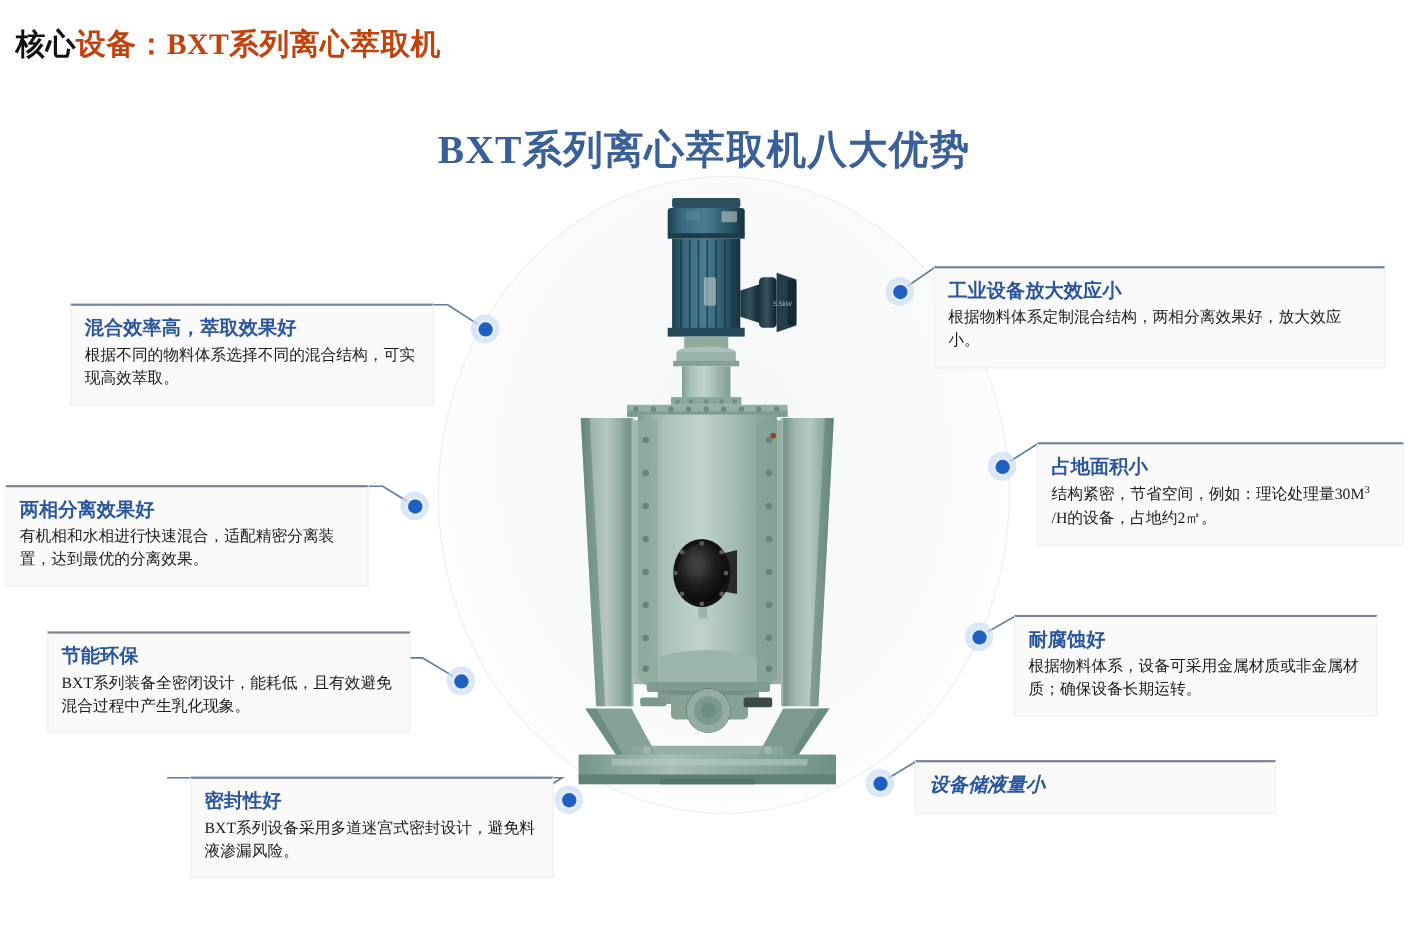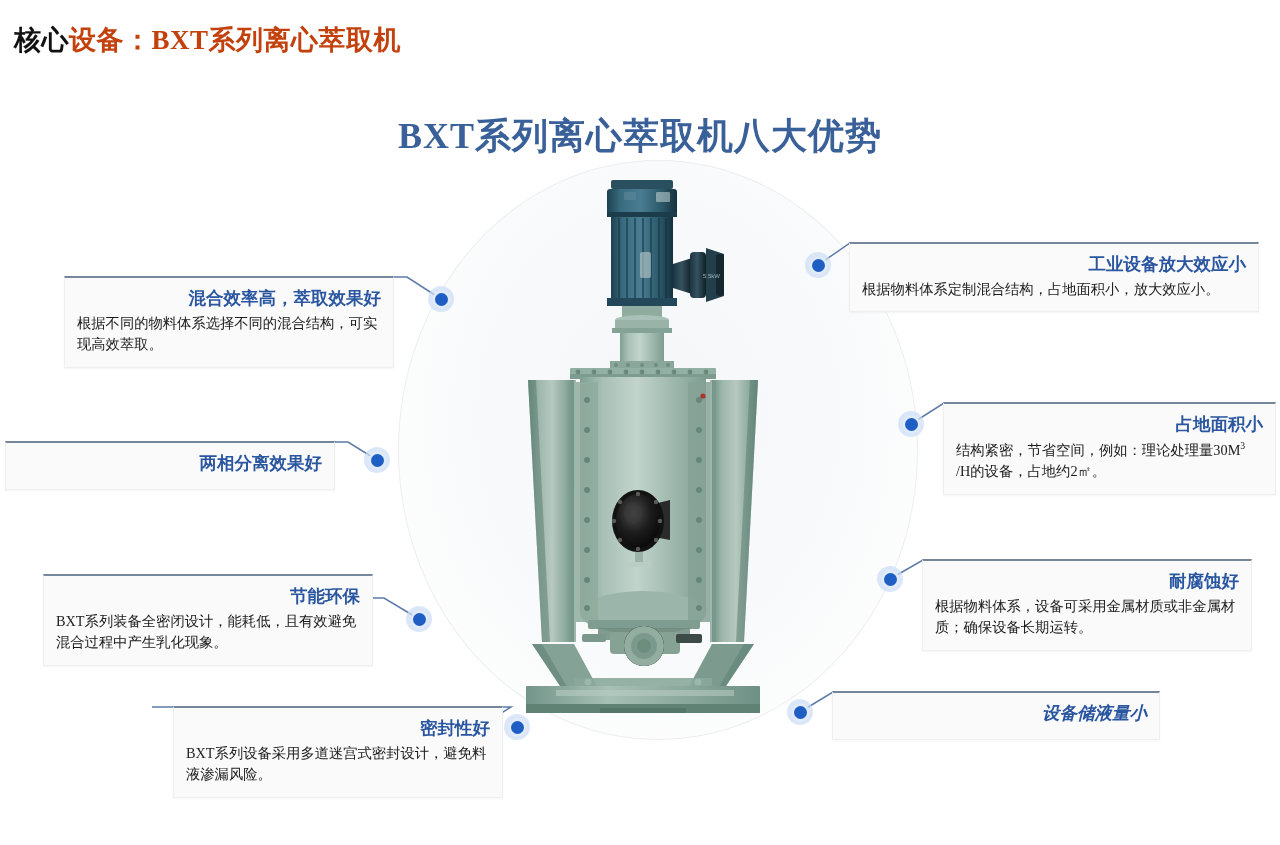--- a/index.html
+++ b/index.html
@@ -55,21 +55,21 @@
 
   
   .card{
     position:absolute; background:#fafafa;
     border:1px solid #efefef; border-top:2px solid #76869a;
     padding:9px 12px 11px 12px;
     box-shadow:0 1px 2px rgba(0,0,0,.045);
   }
   .card .c-title{
     color:#2a56a0; font-size:17.5px; font-weight:bold;
-    line-height:1.35; margin-bottom:2px; white-space:nowrap;text-align:right;
+    line-height:1.35; margin-bottom:2px; white-space:nowrap;
   }
   .card .c-body{
     color:#1b1b1b; font-size:14.3px; line-height:1.52;
     font-family:"Liberation Serif","DejaVu Serif",serif;
   }
   .card .c-body sup{ font-size:.68em; vertical-align:super; }
 
   
   #machine{ position:absolute; left:470px; top:168px; width:380px; height:560px; }
 </style>
@@ -312,35 +312,36 @@
     </svg>
   </div>
 
   <div class="card" style="left:64px; top:276px; width:330px;">
     <div class="c-title">混合效率高，萃取效果好</div>
     <div class="c-body">根据不同的物料体系选择不同的混合结构，可实现高效萃取。</div>
   </div>
 
   <div class="card" style="left:5px; top:441px; width:330px;">
     <div class="c-title">两相分离效果好</div>
+    <div class="c-body">有机相和水相进行快速混合，适配精密分离装置，达到最优的分离效果。</div>
   </div>
 
   <div class="card" style="left:43px; top:574px; width:330px;">
     <div class="c-title">节能环保</div>
     <div class="c-body">BXT系列装备全密闭设计，能耗低，且有效避免混合过程中产生乳化现象。</div>
   </div>
 
   <div class="card" style="left:151px; top:706px; width:330px;margin-left:22px;">
     <div class="c-title">密封性好</div>
     <div class="c-body">BXT系列设备采用多道迷宫式密封设计，避免料液渗漏风险。</div>
   </div>
 
   <div class="card" style="left:849px; top:242px; width:410px;">
     <div class="c-title">工业设备放大效应小</div>
-    <div class="c-body">根据物料体系定制混合结构，占地面积小，放大效应小。</div>
+    <div class="c-body">根据物料体系定制混合结构，两相分离效果好，放大效应小。</div>
   </div>
 
   <div class="card" style="left:943px; top:402px; width:333px;">
     <div class="c-title">占地面积小</div>
     <div class="c-body"><span>结构紧密，节省空间，例如：理论处理量30M</span><sup>3</sup><span> /H的设备，占地约2㎡。</span></div>
   </div>
 
   <div class="card" style="left:922px; top:559px; width:330px;">
     <div class="c-title">耐腐蚀好</div>
     <div class="c-body">根据物料体系，设备可采用金属材质或非金属材质；确保设备长期运转。</div>

